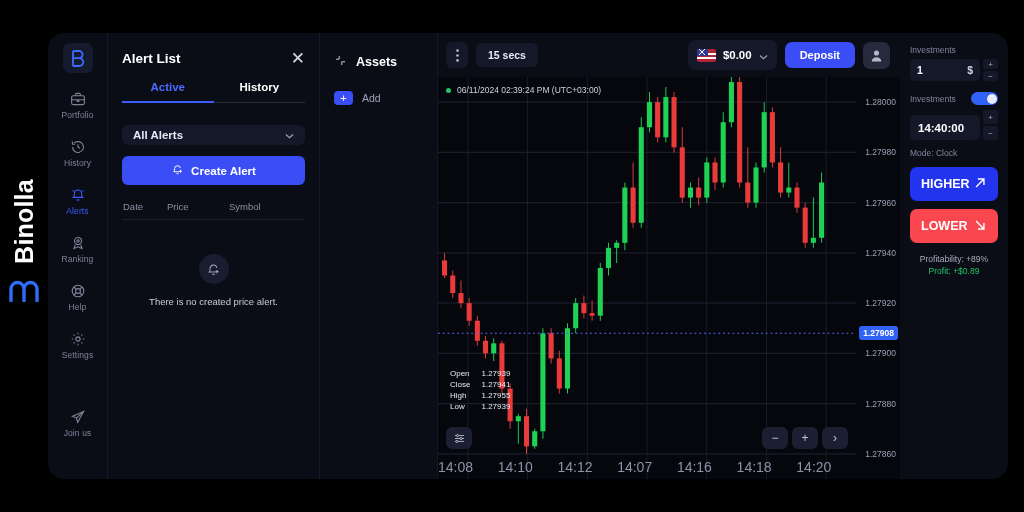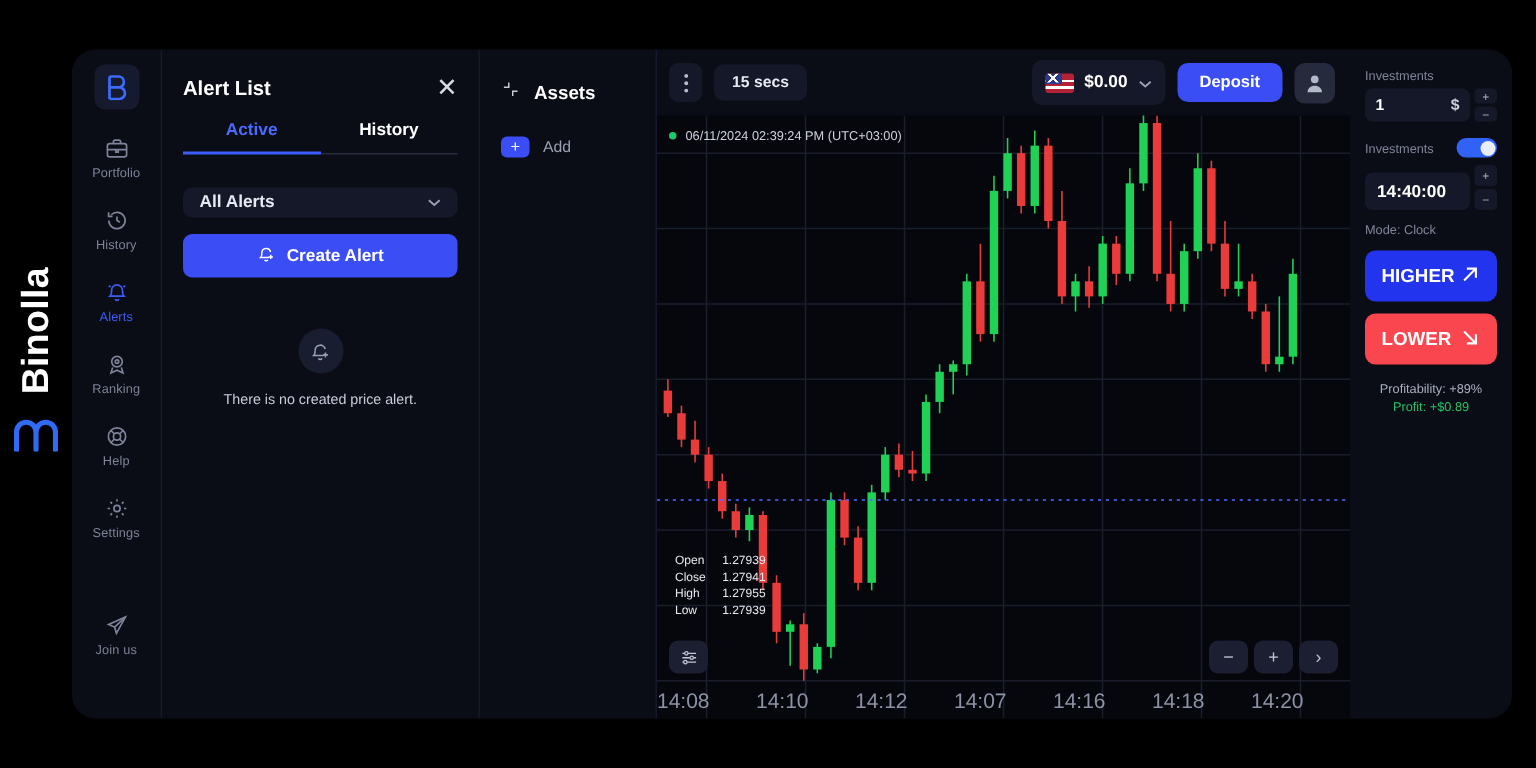--- a/index.html
+++ b/index.html
@@ -371,20 +371,25 @@
           <svg width="13" height="13" viewBox="0 0 20 20" fill="none" stroke="#ffffff" stroke-width="1.5">
             <path d="M5.5 8.6a4.5 4.5 0 0 1 8.9-.9"></path>
             <path d="M5.5 8.6c0 3.6-1.3 4.8-1.3 4.8h8.6"></path>
             <path d="M8.4 15.8a1.8 1.8 0 0 0 3.2 0"></path>
             <path d="M14.6 10.6v4.4M12.4 12.8h4.4"></path>
           </svg>
         </span>
         <span>Create Alert</span>
       </div>
 
+      <div class="ap-cols">
+        <span>Date</span>
+        <span>Price</span>
+        <span>Symbol</span>
+      </div>
 
       <div class="ap-empty">
         <div class="ap-empty-ic">
           <svg width="15" height="15" viewBox="0 0 20 20" fill="none" stroke="#9ba0b4" stroke-width="1.4">
             <path d="M5.5 8.6a4.5 4.5 0 0 1 8.9-.9"></path>
             <path d="M5.5 8.6c0 3.6-1.3 4.8-1.3 4.8h8.6"></path>
             <path d="M8.4 15.8a1.8 1.8 0 0 0 3.2 0"></path>
             <path d="M14.6 10.6v4.4M12.4 12.8h4.4"></path>
           </svg>
         </div>
@@ -594,20 +599,31 @@
               <span>14:08</span>
               <span>14:10</span>
               <span>14:12</span>
               <span>14:07</span>
               <span>14:16</span>
               <span>14:18</span>
               <span>14:20</span>
             </div>
         </div>
 
+        <div class="price-axis" id="priceAxis">
+            <div class="pl" style="top: 25.125px;">1.28000</div>
+            <div class="pl" style="top: 75.375px;">1.27980</div>
+            <div class="pl" style="top: 125.625px;">1.27960</div>
+            <div class="pl" style="top: 175.875px;">1.27940</div>
+            <div class="pl" style="top: 226.125px;">1.27920</div>
+            <div class="pl" style="top: 276.375px;">1.27900</div>
+            <div class="pl" style="top: 326.625px;">1.27880</div>
+            <div class="pl" style="top: 376.875px;">1.27860</div>
+            <div class="cur-price" style="top: 256.275px;">1.27908</div>
+          </div>
       </div>
     </div>
 
     <div class="trade">
       <div class="t-lbl">Investments</div>
       <div class="t-inp-row">
         <div class="t-inp">
           <span>1</span>
           <span class="cur">$</span>
         </div>

